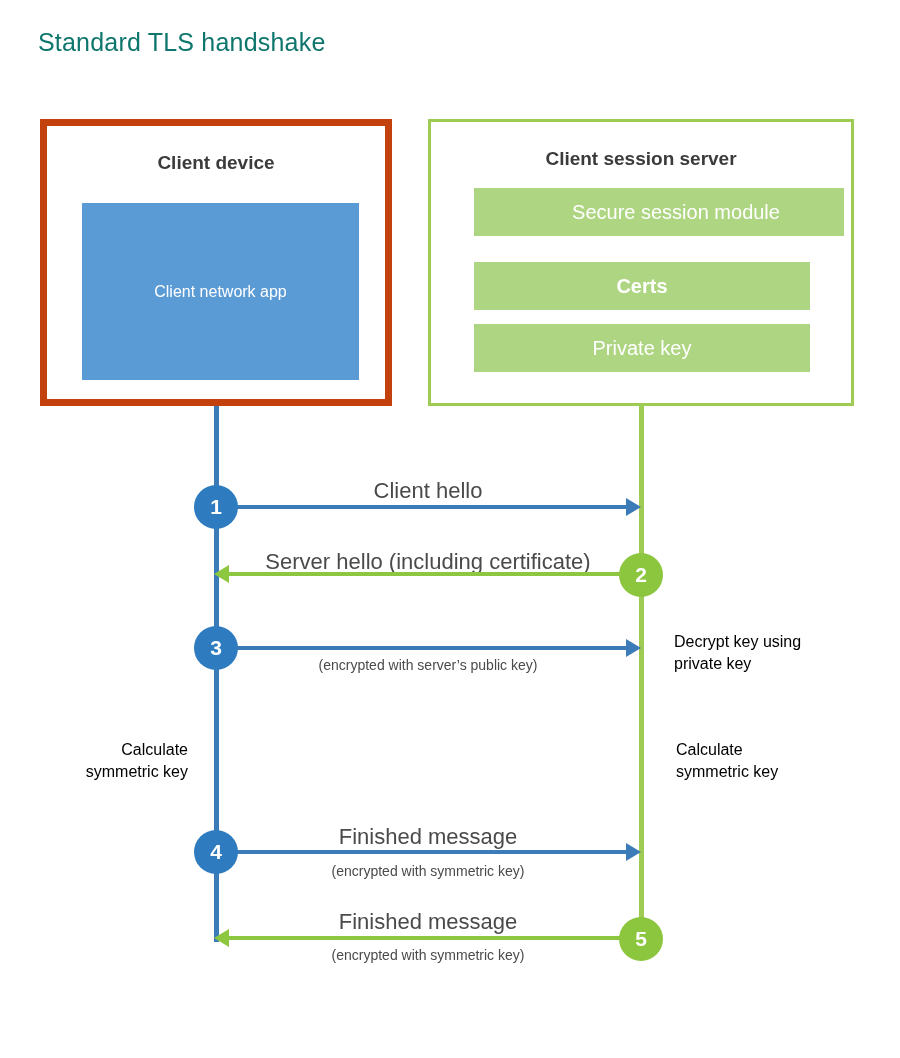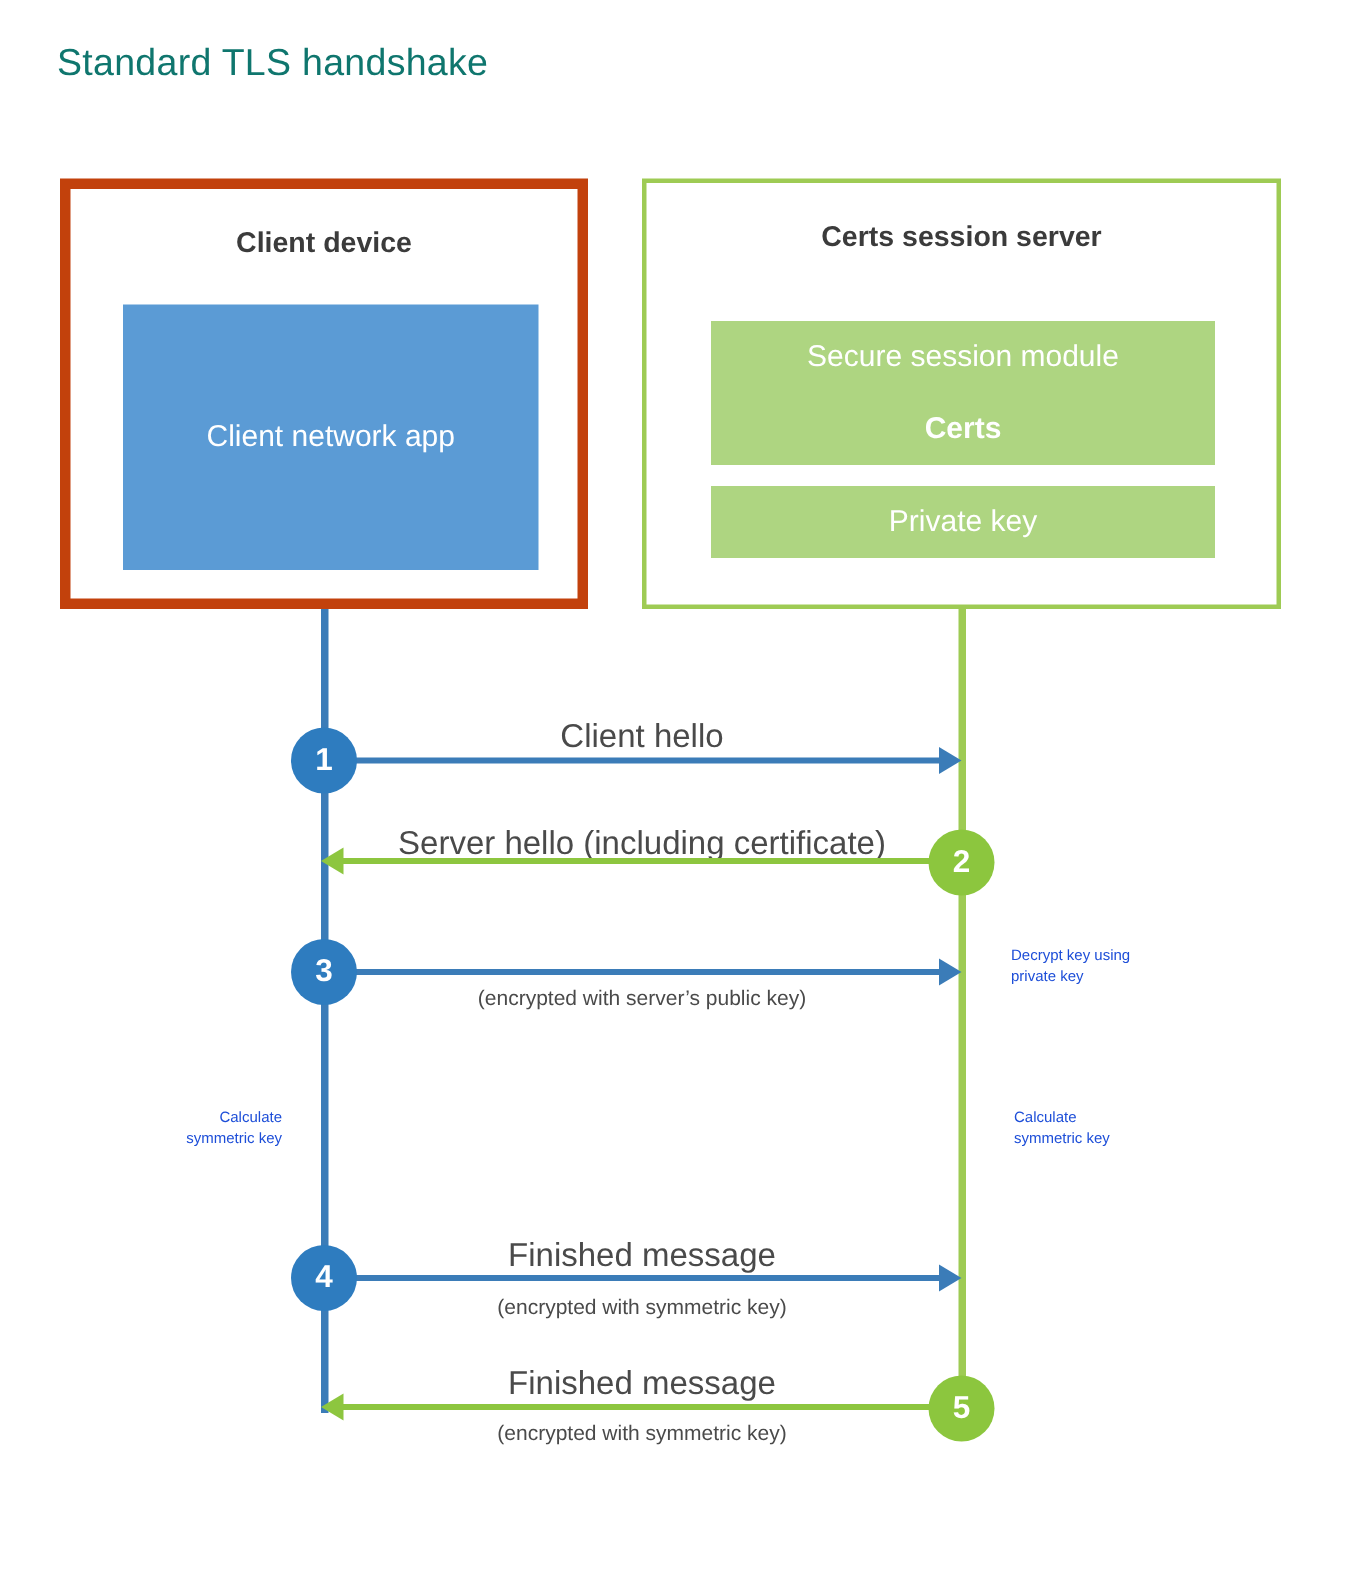--- a/index.html
+++ b/index.html
@@ -64,21 +64,21 @@
 
   
   #client-app-block {
     position: absolute;
     left: 35px;
     top: 77px;
     width: 277px;
     height: 177px;
     background: #5b9bd5;
     color: #ffffff;
-    font-size: 20px;
+    font-size: 16px;
     display: flex;
     align-items: center;
     justify-content: center;
     text-align: center;
     line-height: 1.35;
     padding: 0 12px;
     box-sizing: border-box;
   }
   .server-block {
     position: absolute;
@@ -86,21 +86,21 @@
     width: 336px;
     height: 48px;
     background: #aed581;
     color: #ffffff;
     font-size: 20px;
     display: flex;
     align-items: center;
     justify-content: center;
     text-align: center;
   }
-  #server-block-0 { top: 92px; }
+  #server-block-0 { top: 66px; padding-left: 34px; }
   #server-block-1 { top: 140px; font-weight: bold; }
   #server-block-2 { top: 202px; }
 
   
   .lifeline {
     position: absolute;
     width: 5px;
   }
   #client-lifeline {
     left: 214px;
@@ -159,42 +159,42 @@
   }
   .msg-sublabel {
     position: absolute;
     font-size: 14px;
     color: #4a4a4a;
     white-space: nowrap;
     text-align: center;
   }
   .side-note {
     position: absolute;
-    font-size: 10px;
-    color: #1d4ed8;
+    font-size: 16px;
+    color: #000000;
     line-height: 1.35;
     white-space: pre-line;
   }
   .side-note.left-align { text-align: left; }
   .side-note.right-align { text-align: right; }
 </style>
 </head>
 <body>
 
 <div id="stage">
 
   <div id="diagram-title">Standard TLS handshake</div>
 
   <div class="party-box" id="client-box">
     <div class="party-title">Client device</div>
     <div id="client-app-block">Client network app</div>
   </div>
 
   <div class="party-box" id="server-box">
-    <div class="party-title">Certs session server</div>
+    <div class="party-title">Client session server</div>
     <div class="server-block" id="server-block-0">Secure session module</div>
     <div class="server-block" id="server-block-1">Certs</div>
     <div class="server-block" id="server-block-2">Private key</div>
   </div>
 
   <div class="lifeline" id="client-lifeline"></div>
   <div class="lifeline" id="server-lifeline"></div>
 
   <div class="msg-label" style="left:216px; top:478px; width:424px;">Client hello</div>
   <div class="msg-line blue" style="left:216px; top:505px; width:410px;"></div>

